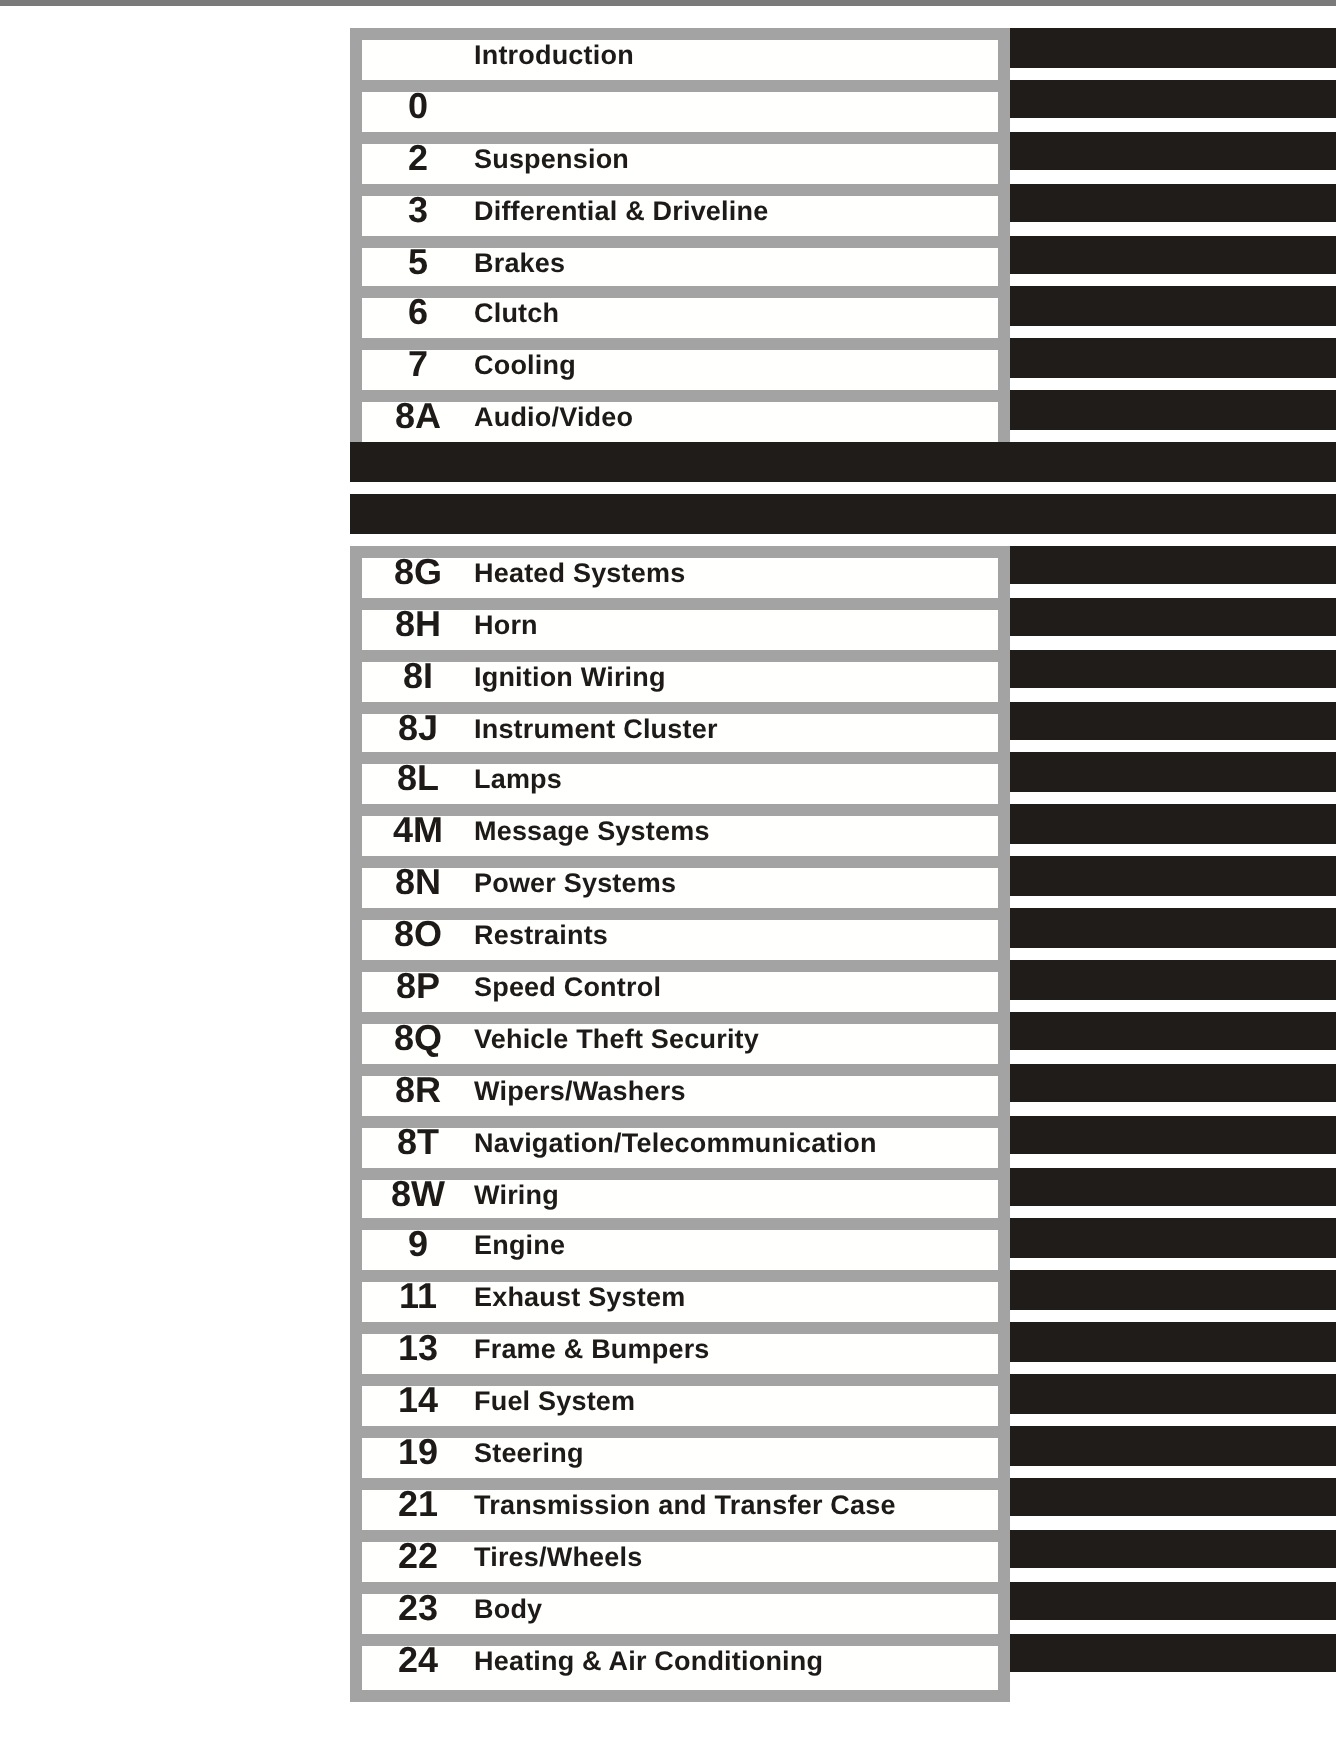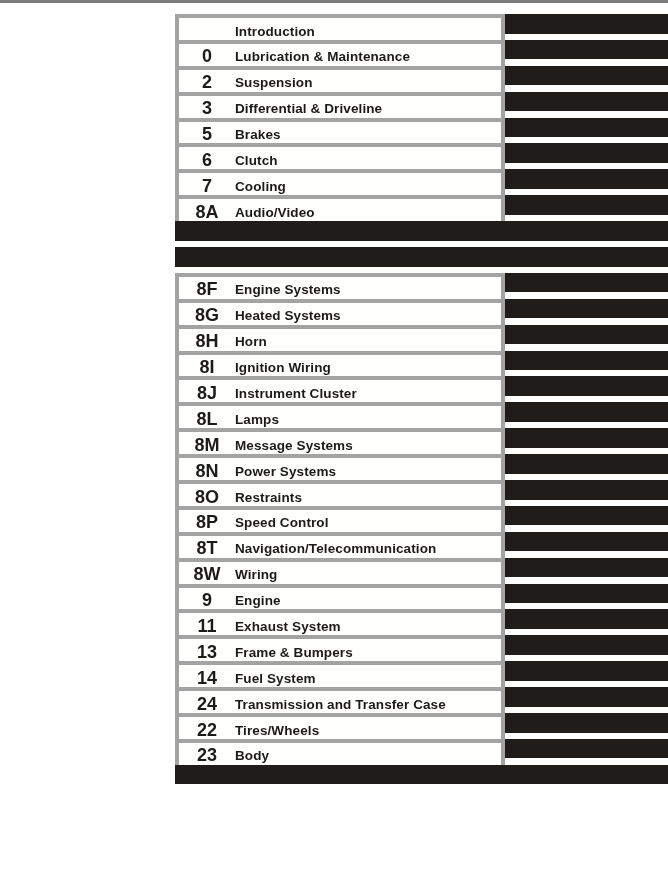--- a/index.html
+++ b/index.html
@@ -33,24 +33,23 @@
   }
   .row {
     display: flex;
     height: 19.5px;
     width: 493px;
   }
   .box {
     box-sizing: border-box;
     width: 330px;
     height: 34px;
-    border: 4px solid #a3a3a3;
+    border: 6px solid #a3a3a3;
     background: #fffffe;
     display: flex;
-    align-items: center;
     overflow: hidden;
   }
   .code {
     width: 56px;
     flex: 0 0 56px;
     text-align: center;
     font-weight: bold;
     font-size: 18px;
     line-height: 15px;
     color: #1d1a17;
@@ -80,21 +79,20 @@
     <div class="box">
       <span class="code"></span>
       <span class="label">Introduction</span>
     </div>
     <div class="bar"></div>
   </div>
 
   <div class="row">
     <div class="box">
       <span class="code">0</span>
-      <span class="label">Lubrication &amp; Maintenance</span>
     </div>
     <div class="bar"></div>
   </div>
 
   <div class="row">
     <div class="box">
       <span class="code">2</span>
       <span class="label">Suspension</span>
     </div>
     <div class="bar"></div>
@@ -141,27 +139,20 @@
   </div>
 
   <div class="row">
     <div class="bar"></div>
   </div>
 
   <div class="row">
     <div class="bar"></div>
   </div>
 
-  <div class="row">
-    <div class="box">
-      <span class="code">8F</span>
-      <span class="label">Engine Systems</span>
-    </div>
-    <div class="bar"></div>
-  </div>
 
   <div class="row">
     <div class="box">
       <span class="code">8G</span>
       <span class="label">Heated Systems</span>
     </div>
     <div class="bar"></div>
   </div>
 
   <div class="row">
@@ -191,21 +182,21 @@
   <div class="row">
     <div class="box">
       <span class="code">8L</span>
       <span class="label">Lamps</span>
     </div>
     <div class="bar"></div>
   </div>
 
   <div class="row">
     <div class="box">
-      <span class="code">8M</span>
+      <span class="code">4M</span>
       <span class="label">Message Systems</span>
     </div>
     <div class="bar"></div>
   </div>
 
   <div class="row">
     <div class="box">
       <span class="code">8N</span>
       <span class="label">Power Systems</span>
     </div>
@@ -221,21 +212,35 @@
   </div>
 
   <div class="row">
     <div class="box">
       <span class="code">8P</span>
       <span class="label">Speed Control</span>
     </div>
     <div class="bar"></div>
   </div>
 
-
+  <div class="row">
+    <div class="box">
+      <span class="code">8Q</span>
+      <span class="label">Vehicle Theft Security</span>
+    </div>
+    <div class="bar"></div>
+  </div>
+
+  <div class="row">
+    <div class="box">
+      <span class="code">8R</span>
+      <span class="label">Wipers/Washers</span>
+    </div>
+    <div class="bar"></div>
+  </div>
 
   <div class="row">
     <div class="box">
       <span class="code">8T</span>
       <span class="label">Navigation/Telecommunication</span>
     </div>
     <div class="bar"></div>
   </div>
 
   <div class="row">
@@ -271,24 +276,31 @@
   </div>
 
   <div class="row">
     <div class="box">
       <span class="code">14</span>
       <span class="label">Fuel System</span>
     </div>
     <div class="bar"></div>
   </div>
 
-
-  <div class="row">
-    <div class="box">
-      <span class="code">24</span>
+  <div class="row">
+    <div class="box">
+      <span class="code">19</span>
+      <span class="label">Steering</span>
+    </div>
+    <div class="bar"></div>
+  </div>
+
+  <div class="row">
+    <div class="box">
+      <span class="code">21</span>
       <span class="label">Transmission and Transfer Case</span>
     </div>
     <div class="bar"></div>
   </div>
 
   <div class="row">
     <div class="box">
       <span class="code">22</span>
       <span class="label">Tires/Wheels</span>
     </div>
@@ -297,15 +309,19 @@
 
   <div class="row">
     <div class="box">
       <span class="code">23</span>
       <span class="label">Body</span>
     </div>
     <div class="bar"></div>
   </div>
 
   <div class="row">
+    <div class="box">
+      <span class="code">24</span>
+      <span class="label">Heating &amp; Air Conditioning</span>
+    </div>
     <div class="bar"></div>
   </div>
 </div>
 
 </body></html>

